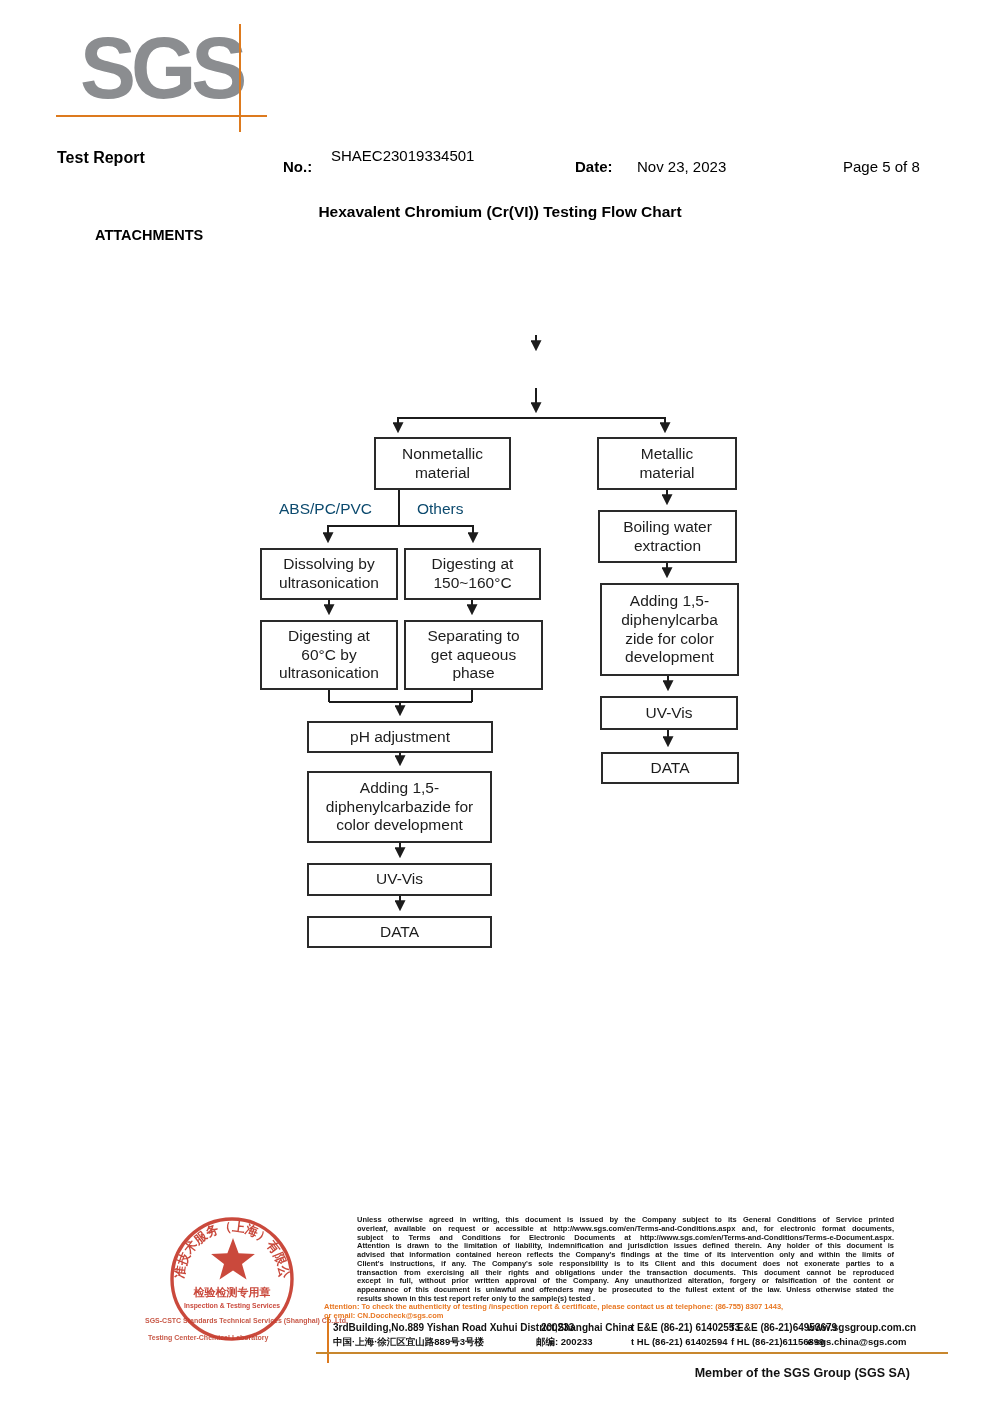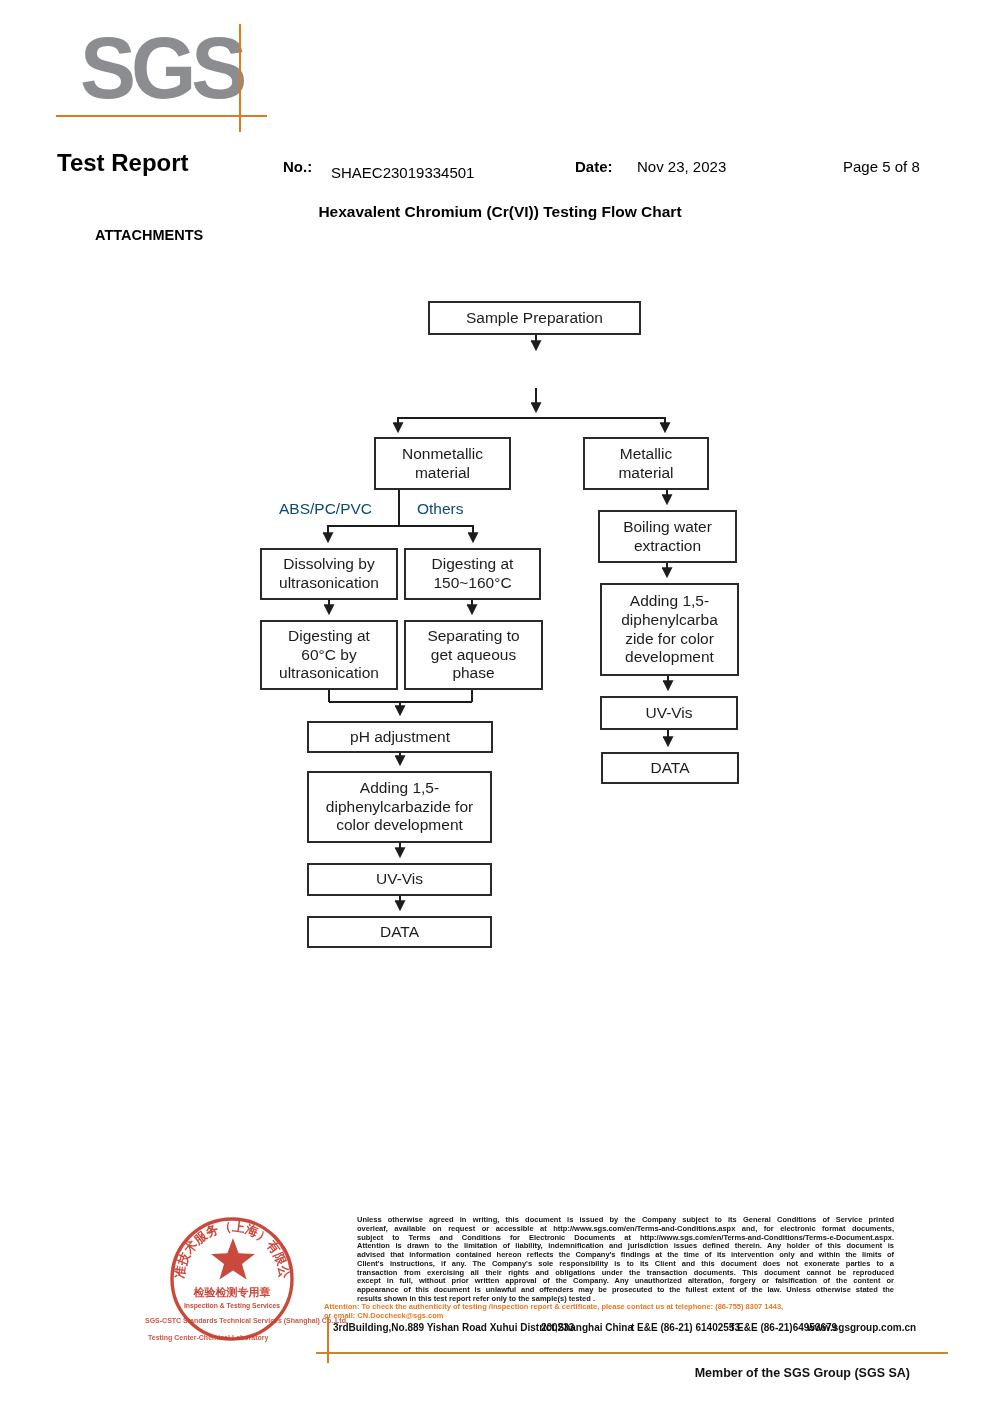--- a/index.html
+++ b/index.html
@@ -12,21 +12,21 @@
   
   .logo-text {
     position:absolute; left:80px; top:18px;
     font-size:84px; font-weight:bold; letter-spacing:-5px;
     color:#8b8d90; transform:scaleY(1.04); transform-origin:top left;
   }
   .logo-hline { position:absolute; left:56px; top:115px; width:211px; height:2px; background:#dd7a1e; }
   .logo-vline { position:absolute; left:239px; top:24px; width:2px; height:108px; background:#dd7a1e; }
 
   
-  .hdr-title { position:absolute; left:57px; top:149px; font-size:24px; font-weight:bold; }
+  .hdr-title { position:absolute; left:57px; top:149px; font-size:16px; font-weight:bold; }
   .hdr-attachments { position:absolute; left:95px; top:184px; font-size:14.5px; font-weight:bold;margin-top:43px; }
   .hdr-lab { font-weight:bold; font-size:15px; }
   .hdr-val { font-size:15px; }
   .chart-title { position:absolute; left:0; top:203px; width:1000px; text-align:center; font-size:15.5px; font-weight:bold; }
 
   
   .fc-node {
     position:absolute; border:2px solid #2a2a2a; background:#fff;
     display:flex; align-items:center; justify-content:center;
     text-align:center; font-size:15.5px; line-height:1.2;
@@ -56,21 +56,21 @@
 
   <div>
     <div class="logo-text">SGS</div>
     <div class="logo-hline"></div>
     <div class="logo-vline"></div>
   </div>
 
   <div class="hdr-title">Test Report</div>
   <div class="hdr-attachments">ATTACHMENTS</div>
   <span class="abs hdr-lab" style="left:283px; top:158px;">No.:</span>
-  <span class="abs hdr-val" style="left:331px; top:164px;">SHAEC23019334501</span>
+  <span class="abs hdr-val" style="left:331px; top:147px;">SHAEC23019334501</span>
   <span class="abs hdr-lab" style="left:575px; top:158px;">Date:</span>
   <span class="abs hdr-val" style="left:637px; top:158px;">Nov 23, 2023</span>
   <span class="abs hdr-val" style="left:843px; top:158px;">Page 5 of 8</span>
 
   <div class="chart-title">Hexavalent Chromium (Cr(VI)) Testing Flow Chart</div>
 
   <svg class="fc-svg" width="1000" height="1000" viewBox="0 0 1000 1000">
     <defs>
       <marker id="arw" viewBox="0 0 10 10" refX="8" refY="5" markerWidth="11" markerHeight="11" orient="auto" markerUnits="userSpaceOnUse">
         <path d="M0,0 L10,5 L0,10 z" fill="#1c1c1c"></path>
@@ -95,24 +95,23 @@
       <line x1="400" y1="753" x2="400" y2="764" marker-end="url(#arw)"></line>
       <line x1="400" y1="843" x2="400" y2="856" marker-end="url(#arw)"></line>
       <line x1="400" y1="896" x2="400" y2="909" marker-end="url(#arw)"></line>
       <line x1="667" y1="490" x2="667" y2="503" marker-end="url(#arw)"></line>
       <line x1="667" y1="563" x2="667" y2="576" marker-end="url(#arw)"></line>
       <line x1="668" y1="676" x2="668" y2="689" marker-end="url(#arw)"></line>
       <line x1="668" y1="730" x2="668" y2="745" marker-end="url(#arw)"></line>
     </g>
   </svg>
 
-  <div class="fc-node" style="left:428px; top:301px; width:213px; height:34px;">Sample Preparation</div>
   <div class="fc-node" style="left:330px; top:437px; width:137px; height:53px;margin-left:44px;">Nonmetallic
 material</div>
-  <div class="fc-node" style="left:583px; top:437px; width:126px; height:53px;">Metallic
+  <div class="fc-node" style="left:597px; top:437px; width:140px; height:53px;">Metallic
 material</div>
   <div class="fc-label" style="left:279px; top:500px;">ABS/PC/PVC</div>
   <div class="fc-label" style="left:417px; top:500px;">Others</div>
   <div class="fc-node" style="left:260px; top:548px; width:138px; height:52px;">Dissolving by
 ultrasonication</div>
   <div class="fc-node" style="left:404px; top:548px; width:137px; height:52px;">Digesting at
 150~160°C</div>
   <div class="fc-node" style="left:260px; top:620px; width:138px; height:70px;">Digesting at
 60°C by
 ultrasonication</div>
@@ -165,16 +164,23 @@
   <div class="attention" style="top:1312px;">or email: CN.Doccheck@sgs.com</div>
 
   <div class="foot-vline"></div>
   <div class="addr-row" style="top:1322px;">
     <span style="left:9px;">3rdBuilding,No.889 Yishan Road Xuhui District,Shanghai China</span>
     <span style="left:217px;">200233</span>
     <span style="left:307px;">t E&amp;E (86-21) 61402553</span>
     <span style="left:407px;">f E&amp;E (86-21)64953679</span>
     <span style="left:483px;">www.sgsgroup.com.cn</span>
   </div>
+  <div class="addr-row addr-cn" style="top:1336px;">
+    <span style="left:9px;">中国·上海·徐汇区宜山路889号3号楼</span>
+    <span style="left:212px;">邮编: 200233</span>
+    <span style="left:307px;">t HL (86-21) 61402594</span>
+    <span style="left:407px;">f HL (86-21)61156899</span>
+    <span style="left:483px;">e sgs.china@sgs.com</span>
+  </div>
   <div class="foot-hline"></div>
   <div class="member">Member of the SGS Group (SGS SA)</div>
 
 </div>
 
 </body></html>

